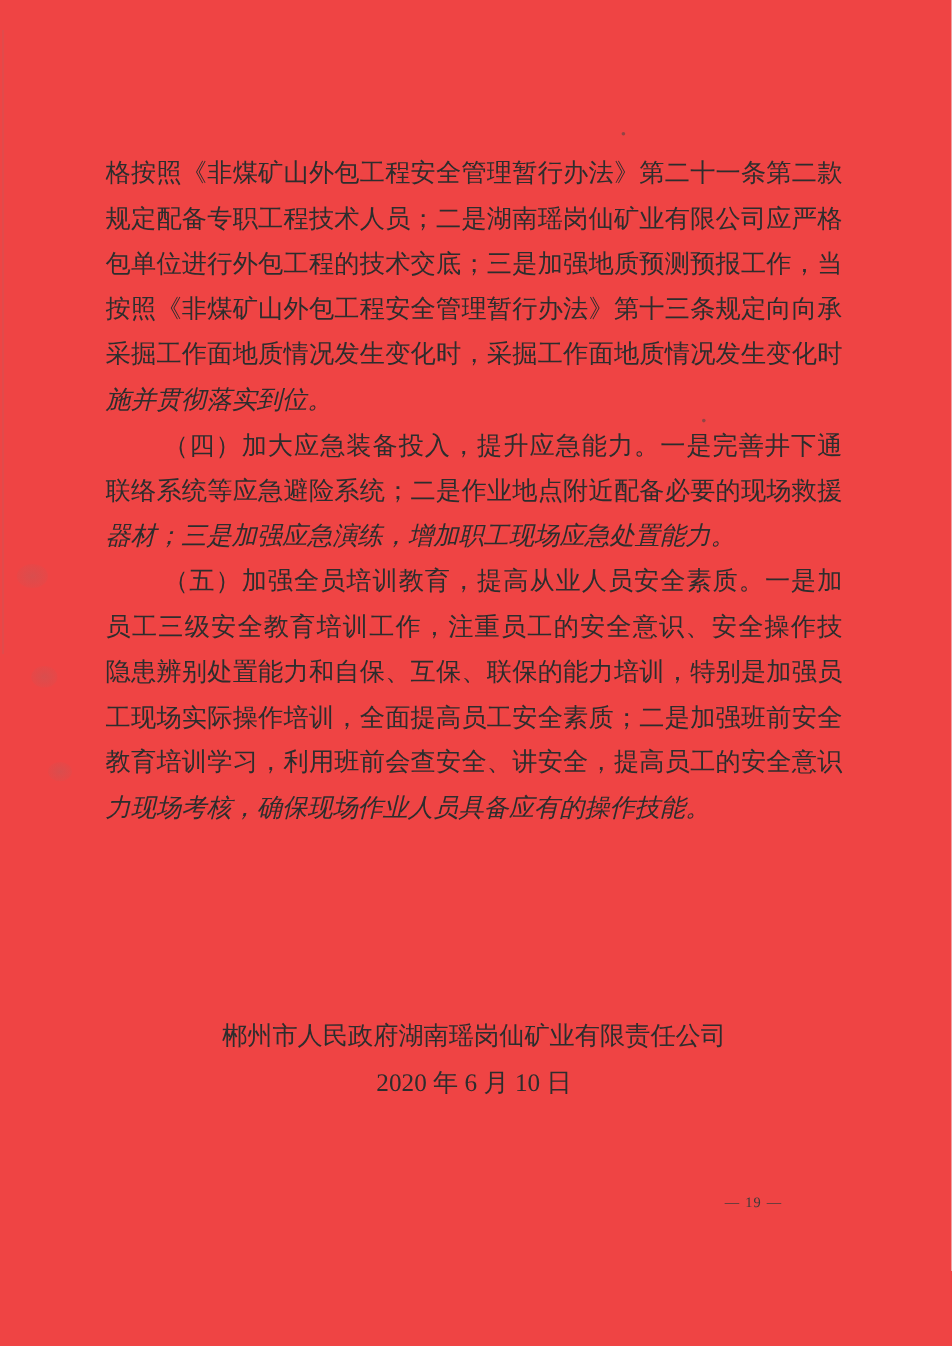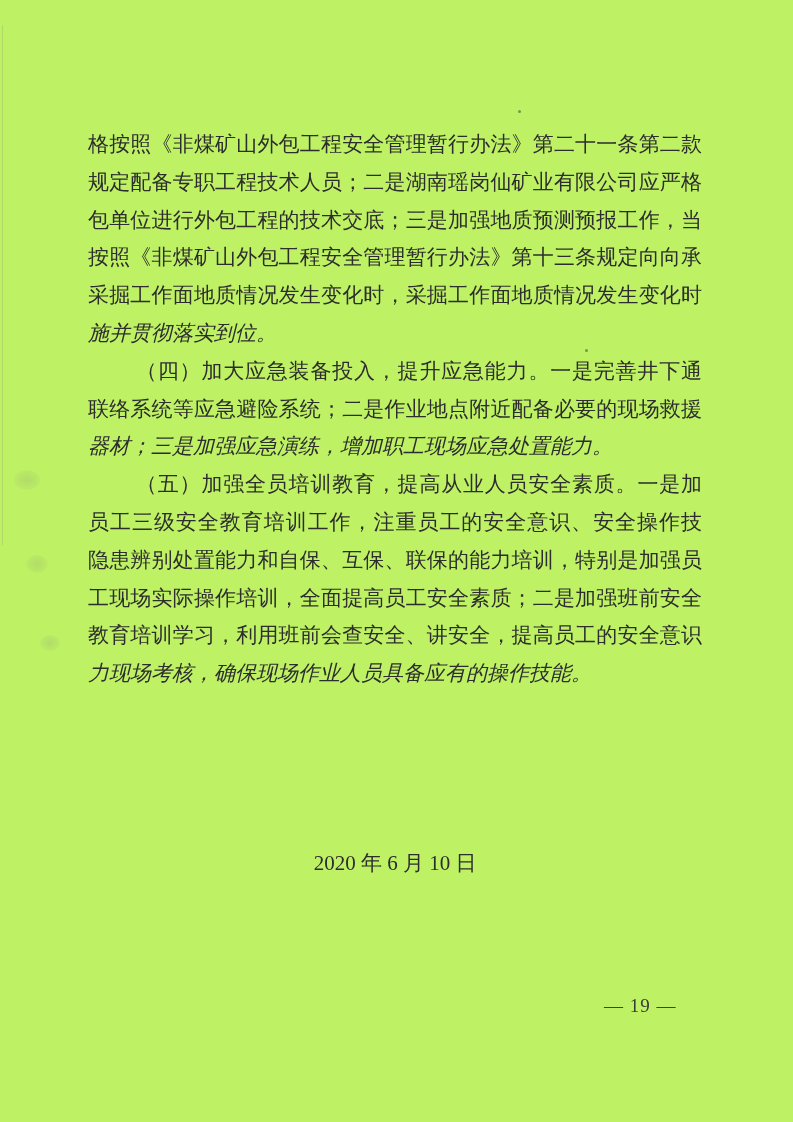--- a/index.html
+++ b/index.html
@@ -5,21 +5,21 @@
   html, body {
     margin: 0;
     padding: 0;
     background: #f2f2f0;
   }
   .page {
     position: relative;
     width: 793px;
     height: 1122px;
     margin: 0 auto;
-    background: #bef264;
+    background: #ef4444;
     overflow: hidden;
     font-family: "Liberation Serif", "DejaVu Serif", serif;
     color: #2d2d2d;
   }
   .content {
     position: absolute;
     left: 88px;
     top: 126px;
     width: 614px;
     font-size: 21px;
@@ -52,21 +52,21 @@
     font-size: 21px;
   }
   .sig-line {
     height: 38.8px;
     line-height: 38.8px;
   }
   .page-number {
     position: absolute;
     top: 995px;
     left: 604px;
-    font-size: 19px;
+    font-size: 12px;
     letter-spacing: 1px;
     color: #3a3a3a;
   }
   
   .edge-line {
     position: absolute;
     left: 2px;
     top: 25px;
     width: 1px;
     height: 520px;
@@ -122,18 +122,19 @@
       <div class="line">员工三级安全教育培训工作，注重员工的安全意识、安全操作技能、</div>
       <div class="line">隐患辨别处置能力和自保、互保、联保的能力培训，特别是加强员</div>
       <div class="line">工现场实际操作培训，全面提高员工安全素质；二是加强班前安全</div>
       <div class="line">教育培训学习，利用班前会查安全、讲安全，提高员工的安全意识</div>
       <div class="line end">力现场考核，确保现场作业人员具备应有的操作技能。</div>
     </div>
 
   </div>
 
   <div class="signature">
+    <div class="sig-line">郴州市人民政府湖南瑶岗仙矿业有限责任公司</div>
     <div class="sig-line">2020 年 6 月 10 日</div>
   </div>
 
   <div class="page-number">— 19 —</div>
 
 </div>
 
 </body></html>

